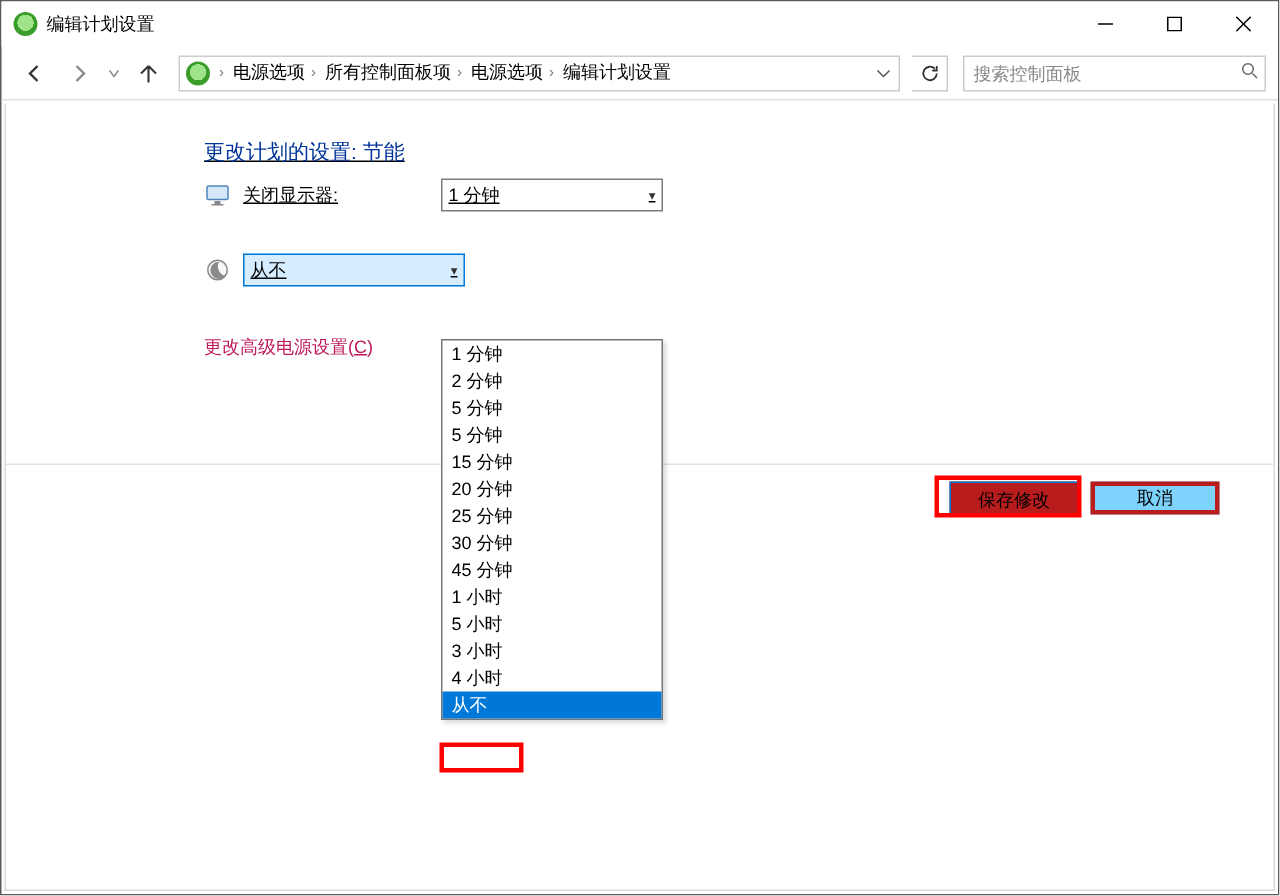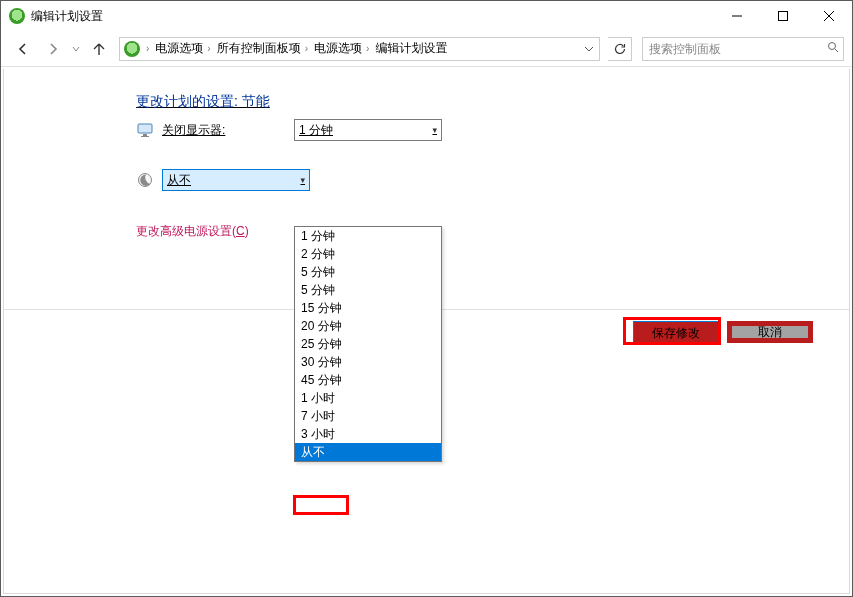--- a/index.html
+++ b/index.html
@@ -151,22 +151,22 @@
   .btnrow {
     position:absolute;
     right: 36px;
     top: 252px;
     display:flex;
     gap: 8px;
   }
   .btn {
     min-width: 86px;
     height: 22px;
-    border:5px solid #b91c1c;
-    background:#a3a3a3;
+    border:3px solid #b91c1c;
+    background:#7dd3fc;
     display:flex;align-items:center;justify-content:center;
     padding: 0 12px;
   }
   .btn.primary { border:1px solid #0078d7; background:#b91c1c;align-items:flex-end; }
 
   
   .dropdown {
     position:absolute;
     left: 290px;
     top: 157px;
@@ -326,22 +326,23 @@
             <div class="opt">1 分钟</div>
             <div class="opt">2 分钟</div>
             <div class="opt">5 分钟</div>
             <div class="opt">5 分钟</div>
             <div class="opt">15 分钟</div>
             <div class="opt">20 分钟</div>
             <div class="opt">25 分钟</div>
             <div class="opt">30 分钟</div>
             <div class="opt">45 分钟</div>
             <div class="opt">1 小时</div>
-            <div class="opt">7 小时</div>
+            <div class="opt">5 小时</div>
             <div class="opt">3 小时</div>
+            <div class="opt">4 小时</div>
             <div class="opt sel">从不</div>
           </div>
 
     </div>
 
     <div class="divider"></div>
 
     <div class="btnrow">
       <div class="btn primary">
             <span>保存修改</span>

